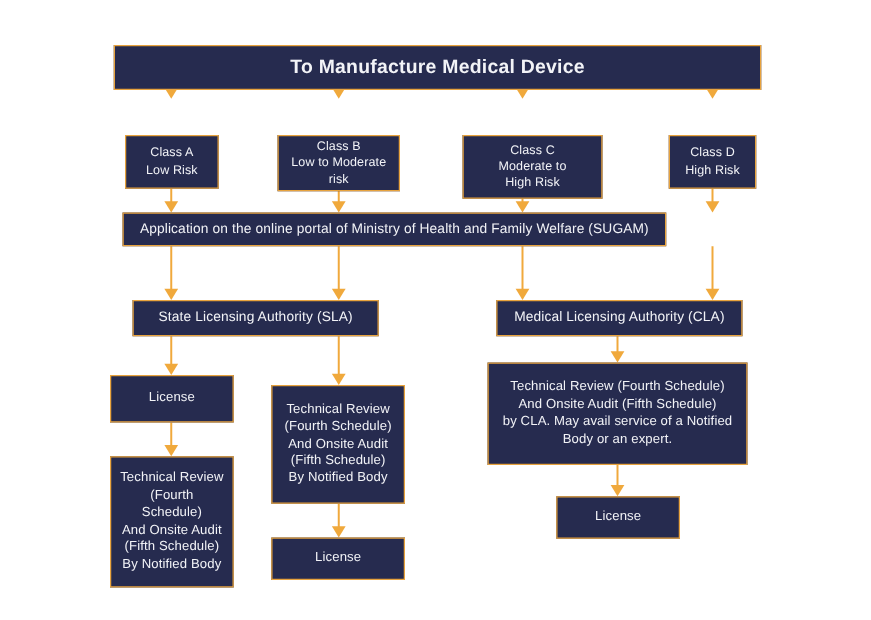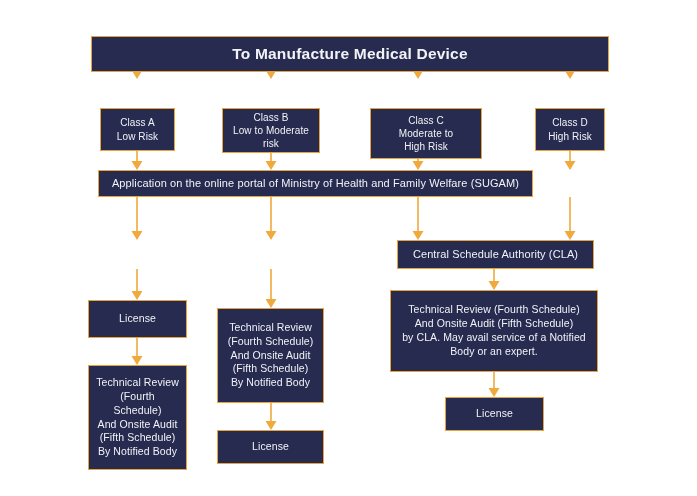--- a/index.html
+++ b/index.html
@@ -151,22 +151,23 @@
 
   <div class="node small" style="left:370px; top:80px; width:112px; height:51px;">Class C
 Moderate to
 High Risk</div>
 
   <div class="node small" style="left:535px; top:80px; width:70px; height:43px;">Class D
 High Risk</div>
 
   <div class="node bar" style="left:98px; top:170px; width:435px; height:27px;">Application on the online portal of Ministry of Health and Family Welfare (SUGAM)</div>
 
+  <div class="node auth" style="left:106px; top:240px; width:197px; height:29px;">State Licensing Authority (SLA)</div>
 
-  <div class="node auth" style="left:397px; top:240px; width:197px; height:29px;">Central Schedule Authority (CLA)</div>
+  <div class="node auth" style="left:397px; top:240px; width:197px; height:29px;">Medical Licensing Authority (CLA)</div>
 
   <div class="node med" style="left:88px; top:300px; width:99px; height:38px;">License</div>
 
   <div class="node med" style="left:88px; top:365px; width:99px; height:105px;">Technical Review
 (Fourth Schedule)
 And Onsite Audit
 (Fifth Schedule)
 By Notified Body</div>
 
   <div class="node med" style="left:217px; top:308px; width:107px; height:95px;">Technical Review

